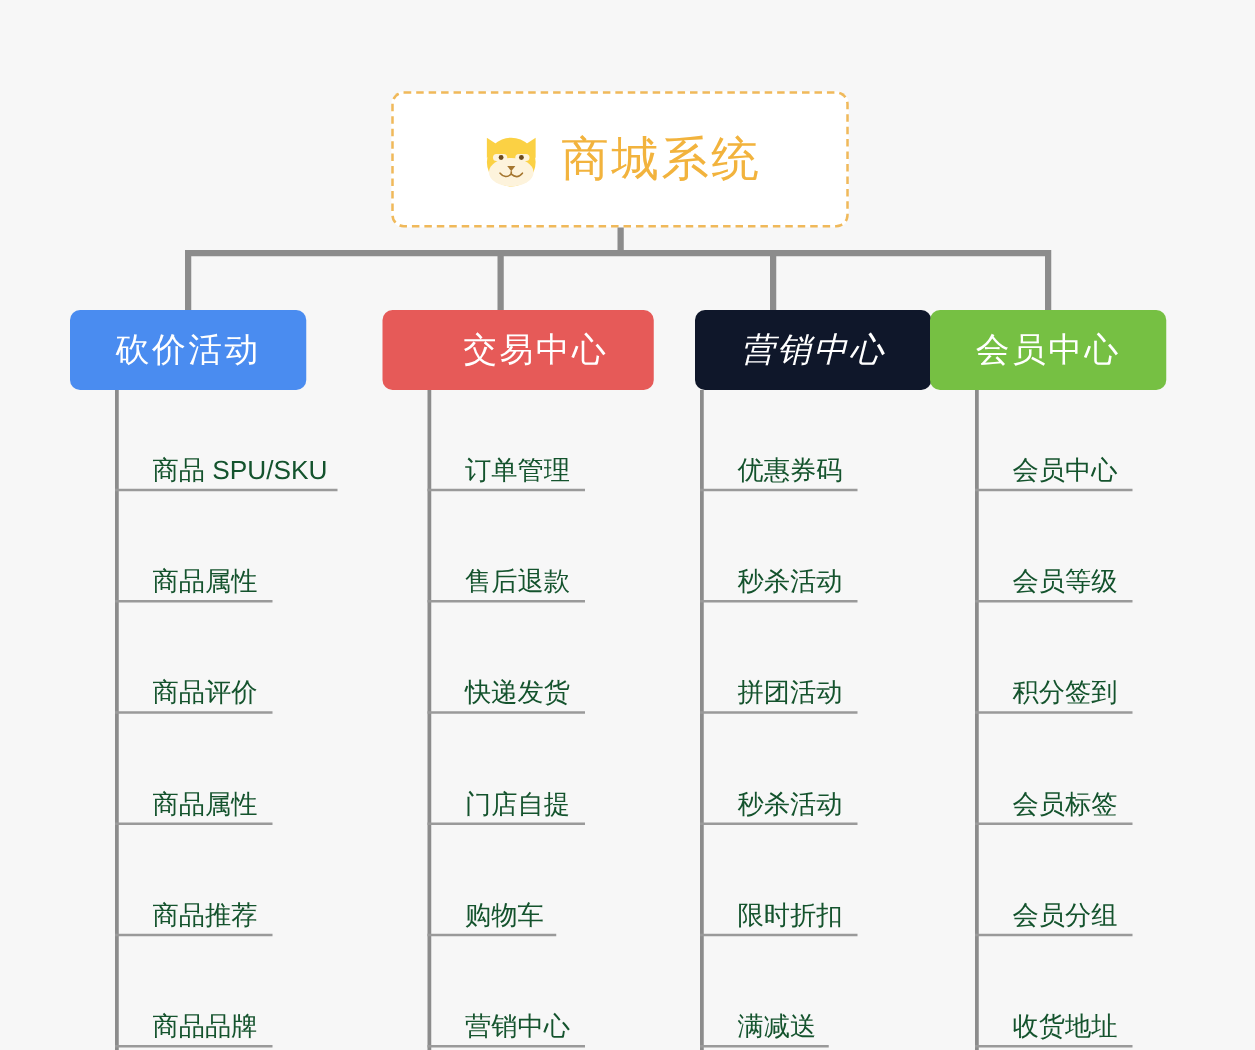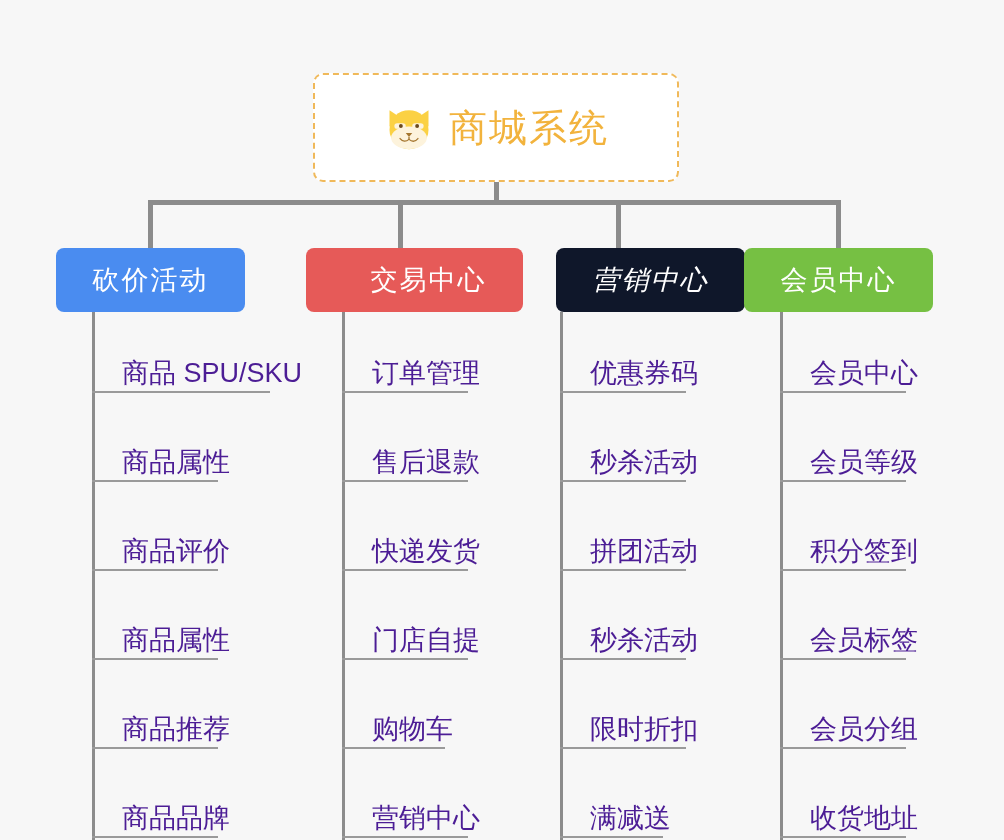--- a/index.html
+++ b/index.html
@@ -107,22 +107,22 @@
   }
   .leaf-item {
     position: absolute;
     left: 18px;
     height: 0;
   }
   .leaf-text {
     position: absolute;
     left: 30px;
     bottom: 6px;
-    font-size: 27px;
-    color: #4c1d95;
+    font-size: 21px;
+    color: #14532d;
     line-height: 1;
     white-space: nowrap;
   }
   .leaf-rule {
     position: absolute;
     left: 0;
     bottom: 0;
     height: 2px;
     background: #9a9a9a;
   }

